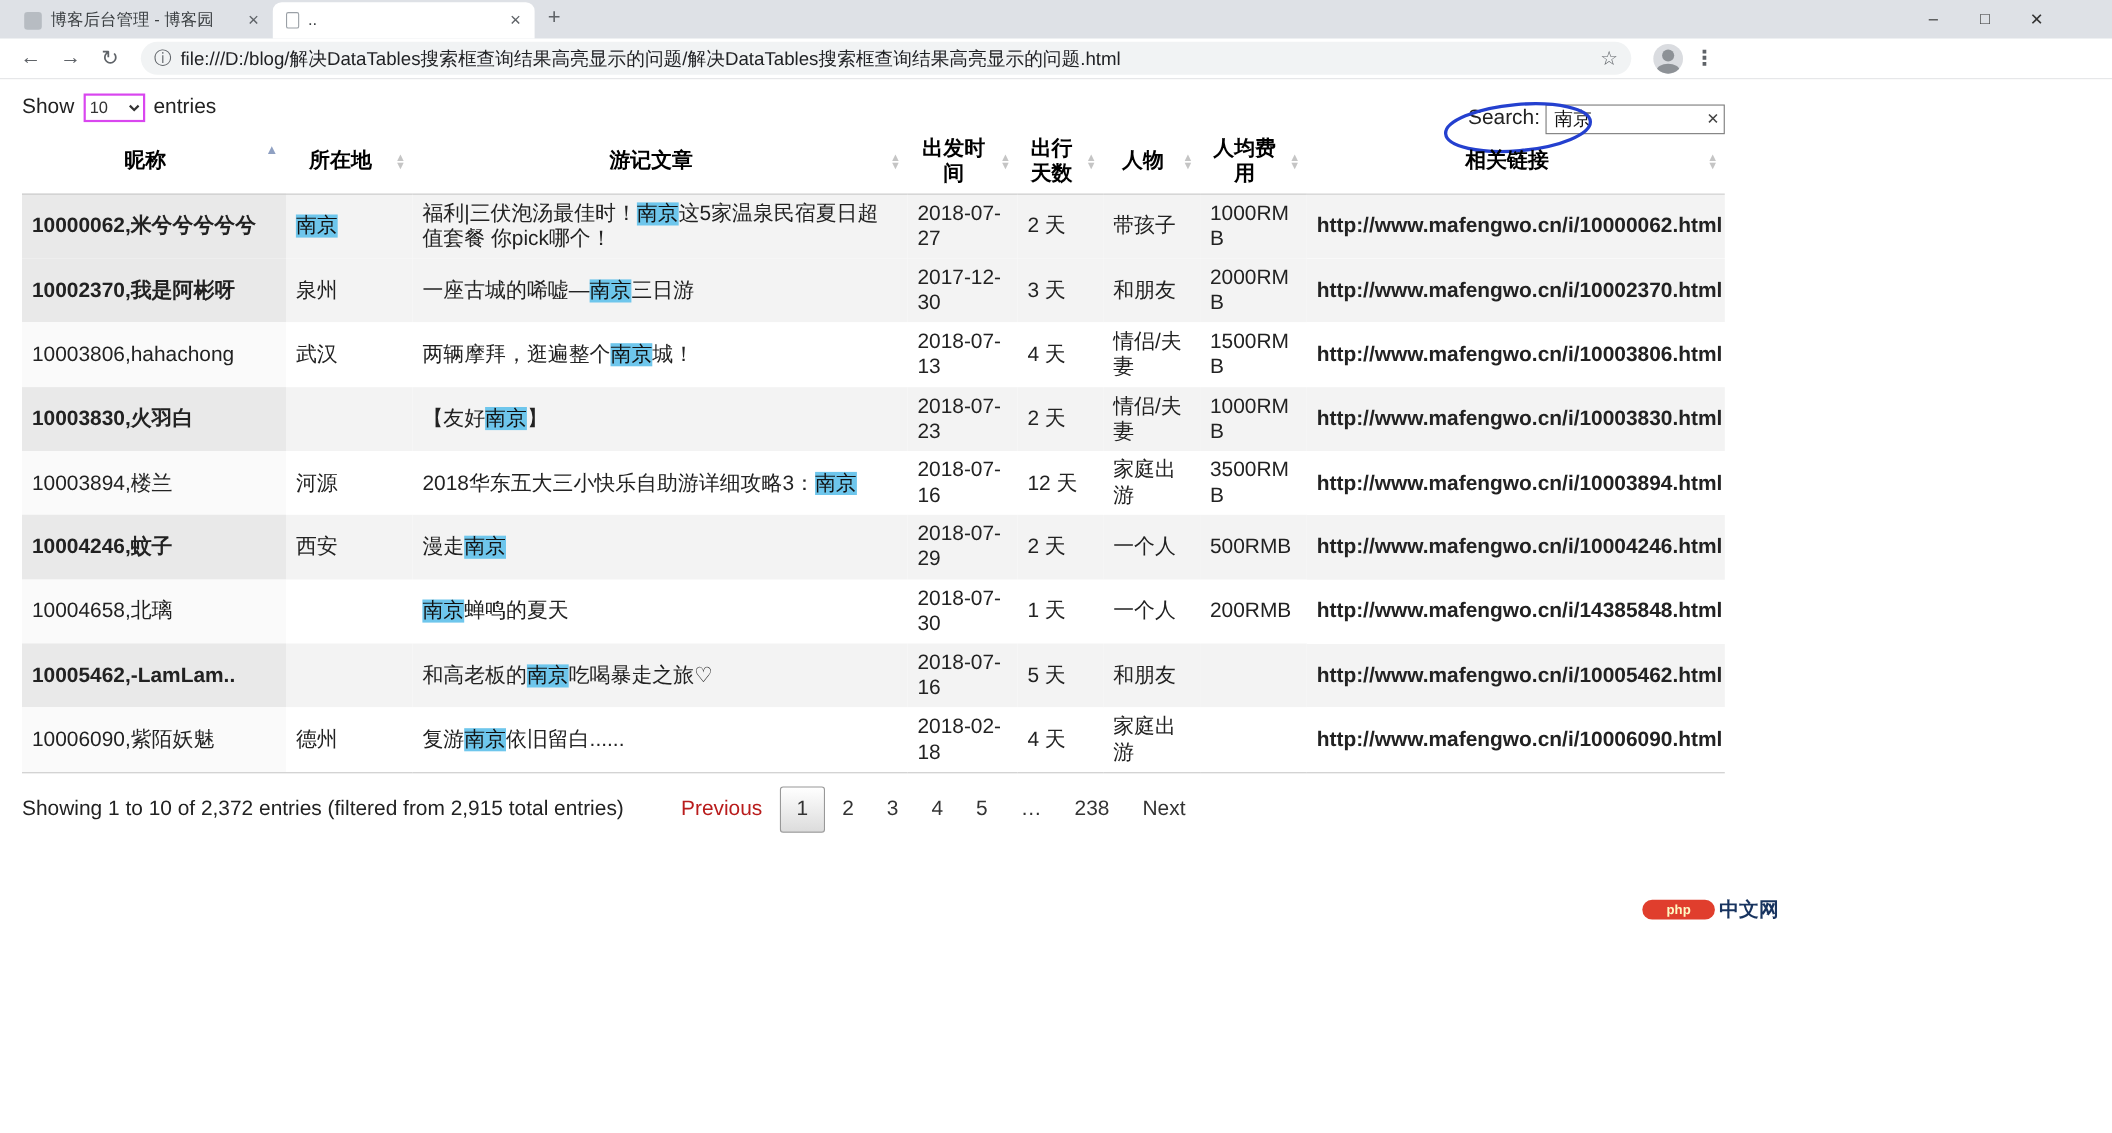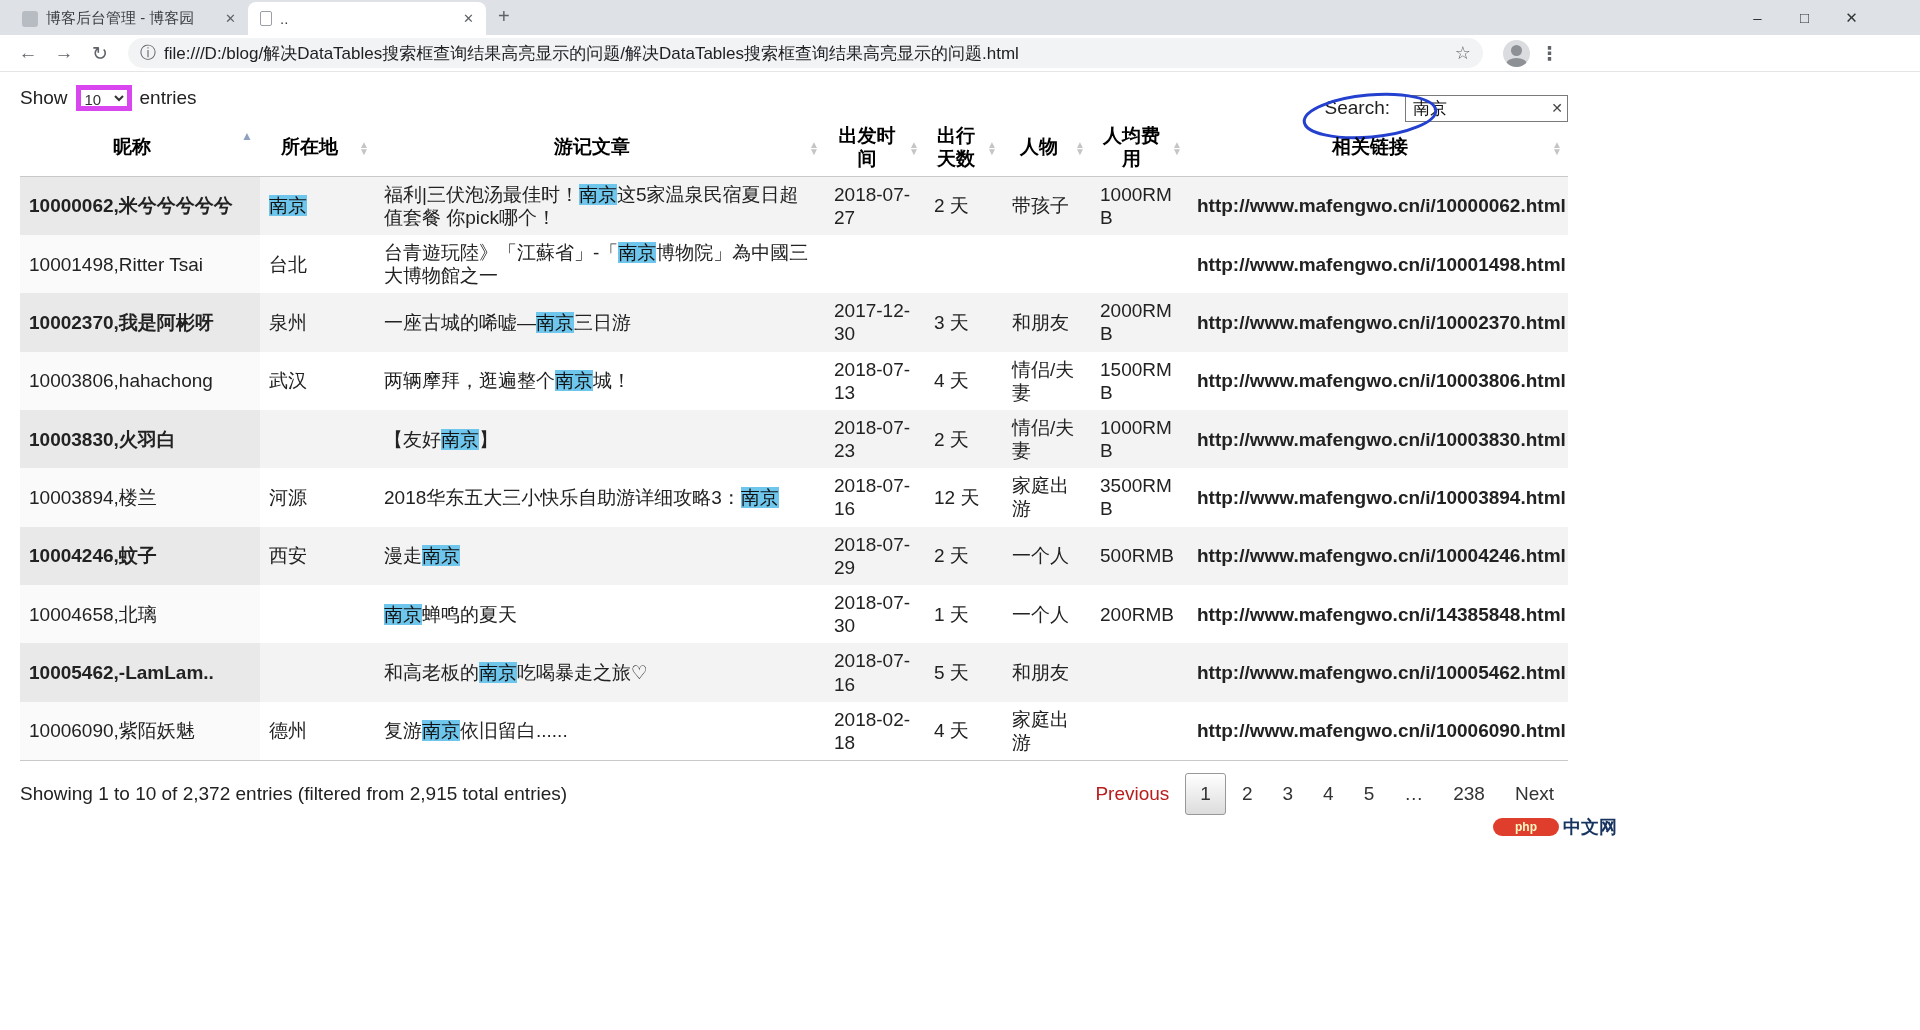--- a/index.html
+++ b/index.html
@@ -30,22 +30,22 @@
   .star { font-size:18px; color:#5f6368; margin-left:8px; cursor:pointer; }
   .avatar { width:27px; height:27px; border-radius:50%; background:#dadce0; margin:0 10px; position:relative; overflow:hidden; cursor:pointer; }
   .avatar::before { content:""; position:absolute; left:8px; top:5px; width:11px; height:11px; border-radius:50%; background:#8d9196; }
   .avatar::after { content:""; position:absolute; left:3px; top:18px; width:21px; height:12px; border-radius:50% 50% 0 0; background:#8d9196; }
   .menuicon { font-size:19px; color:#5f6368; font-weight:bold; margin-right:4px; cursor:pointer; }
 
   
   .page { padding:6px 0 0 20px; width:1560px; font-size:19px; color:#222; position:relative; }
   .dt-top { display:flex; justify-content:space-between; align-items:center; height:40px; width:1548px; }
   .dt-length { display:flex; align-items:center; gap:8px; }
-  .dt-length select { font-size:15px; border:5px solid #d946ef; color:#333; width:56px; height:26px; background:#fff; cursor:pointer; }
-  .dt-filter { display:flex; align-items:center; gap:15px; position:relative;margin-top:20px; }
+  .dt-length select { font-size:15px; border:2px solid #d946ef; color:#333; width:56px; height:26px; background:#fff; cursor:pointer; }
+  .dt-filter { display:flex; align-items:center; gap:5px; position:relative;margin-top:20px; }
   .search-wrap { position:relative; display:inline-block; }
   .search-input { width:163px; height:27px; border:1px solid #7a7a7a; font-size:17px;
     padding:2px 22px 2px 7px; color:#111; font-family:inherit; }
   .clear-x { position:absolute; right:5px; top:50%; transform:translateY(-50%); font-size:14px; color:#444; font-weight:bold; cursor:pointer; }
   .annotation { position:absolute; left:-26px; top:-13px; pointer-events:none; }
   .annotation ellipse { stroke:var(--annotation); }
 
   table.datatable { width:1548px; table-layout:fixed; border-collapse:collapse; margin-top:2px; border-bottom:1px solid #c9c9c9; }
   thead th { font-weight:bold; text-align:center; vertical-align:middle; padding:5px 24px 5px 8px;
     line-height:1.2; border-bottom:1px solid #c9c9c9; position:relative; color:#000; font-size:19px; cursor:pointer; word-wrap:break-word; }
@@ -55,21 +55,21 @@
 
   tbody td { padding:6px 9px; line-height:1.22; vertical-align:middle; color:#222; font-size:19px;
     word-wrap:break-word; overflow-wrap:break-word; }
   tbody tr.odd { background:#f3f3f3; }
   tbody tr.odd td.sorting_1 { background:#e9e9e9;font-weight:bold; }
   tbody tr.even { background:#ffffff; }
   tbody tr.even td.sorting_1 { background:#fafafa; }
   td.link { font-weight:600; white-space:nowrap; overflow:hidden; }
   mark.hl { background:var(--highlight); color:#111; padding:0; }
 
-  .dt-bottom { width:1548px; display:flex; justify-content:space-between; align-items:center; margin-top:12px; }
+  .dt-bottom { width:1548px; display:flex; align-items:center; margin-top:12px;gap:36px; }
   .dt-info { font-size:19px; color:#222; }
   .dt-paginate { display:flex; align-items:center; }
   .pg { padding:9px 14px; margin-left:2px; font-size:19px; color:#333; cursor:pointer; }
   .pg.prev { color:#b91c1c; }
   .pg.active { border:1px solid #989898; border-radius:3px; background:linear-gradient(to bottom,#ffffff 0%,#dcdcdc 100%); }
   .pg.ellipsis { cursor:default; }
 
   .site-logo { position:absolute; left:1493px; top:815px; display:flex; align-items:center; gap:4px; }
   .logo-badge { background:#e03e2d; color:#fef9c3; font-weight:bold; font-size:12px; padding:2px 22px; border-radius:9px; }
   .logo-text { color:#17335f; font-weight:bold; font-size:18px; }
@@ -178,30 +178,20 @@
         <tr class="odd">
           <td class="sorting_1">10000062,米兮兮兮兮兮</td>
           <td><mark class="hl">南京</mark></td>
           <td>福利|三伏泡汤最佳时！<mark class="hl">南京</mark>这5家温泉民宿夏日超值套餐 你pick哪个！</td>
           <td>2018-07-27</td>
           <td>2 天</td>
           <td>带孩子</td>
           <td>1000RMB</td>
           <td class="link">http://www.mafengwo.cn/i/10000062.html</td>
         </tr>
-        <tr class="even">
-          <td class="sorting_1">10001498,Ritter Tsai</td>
-          <td>台北</td>
-          <td>台青遊玩陸》「江蘇省」-「<mark class="hl">南京</mark>博物院」為中國三大博物館之一</td>
-          <td></td>
-          <td></td>
-          <td></td>
-          <td></td>
-          <td class="link">http://www.mafengwo.cn/i/10001498.html</td>
-        </tr>
         <tr class="odd">
           <td class="sorting_1">10002370,我是阿彬呀</td>
           <td>泉州</td>
           <td>一座古城的唏嘘—<mark class="hl">南京</mark>三日游</td>
           <td>2017-12-30</td>
           <td>3 天</td>
           <td>和朋友</td>
           <td>2000RMB</td>
           <td class="link">http://www.mafengwo.cn/i/10002370.html</td>
         </tr>

